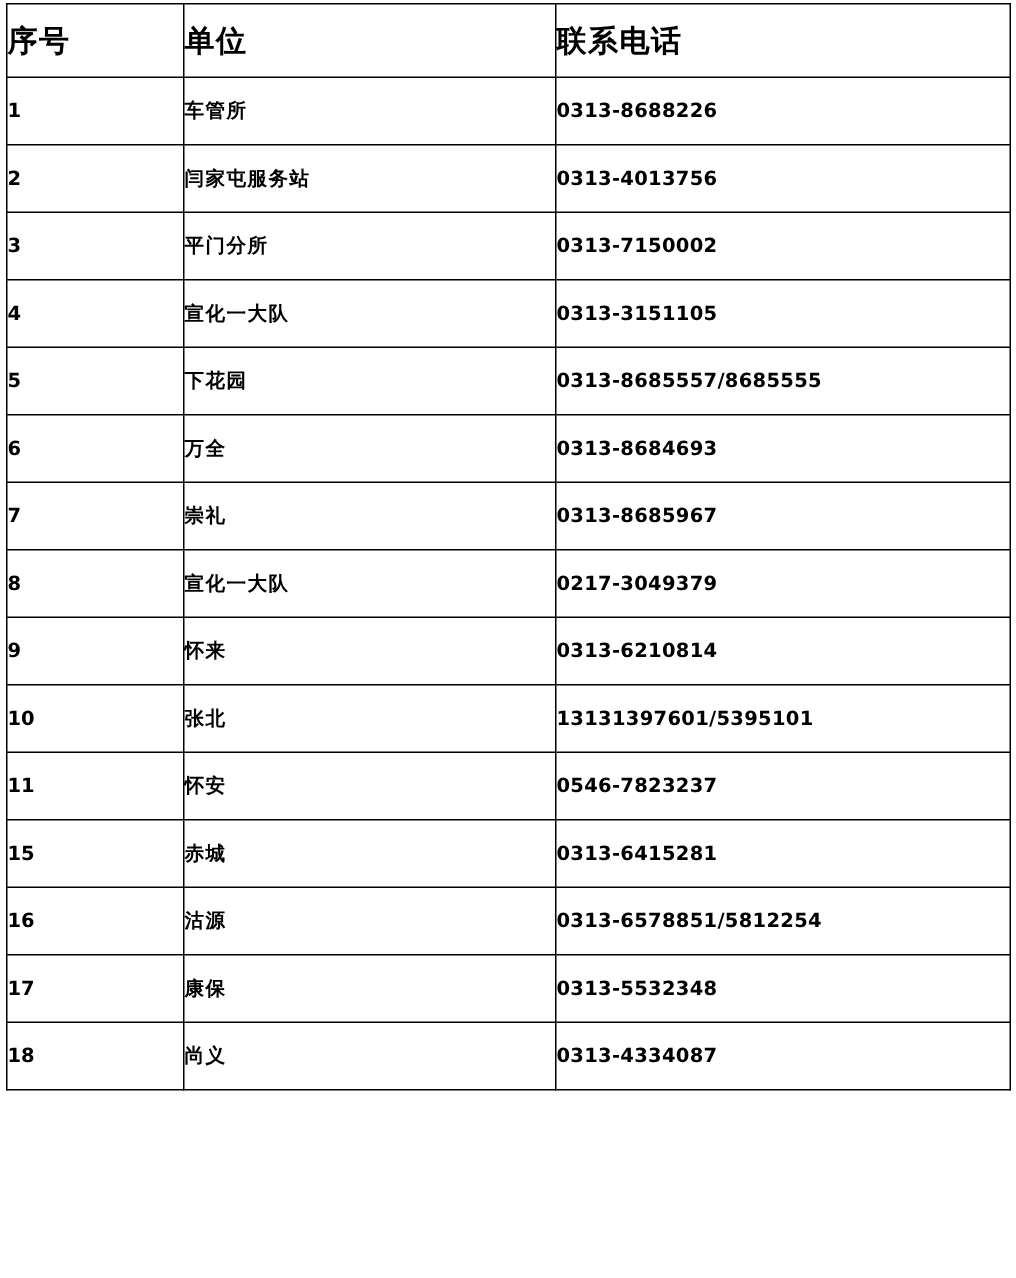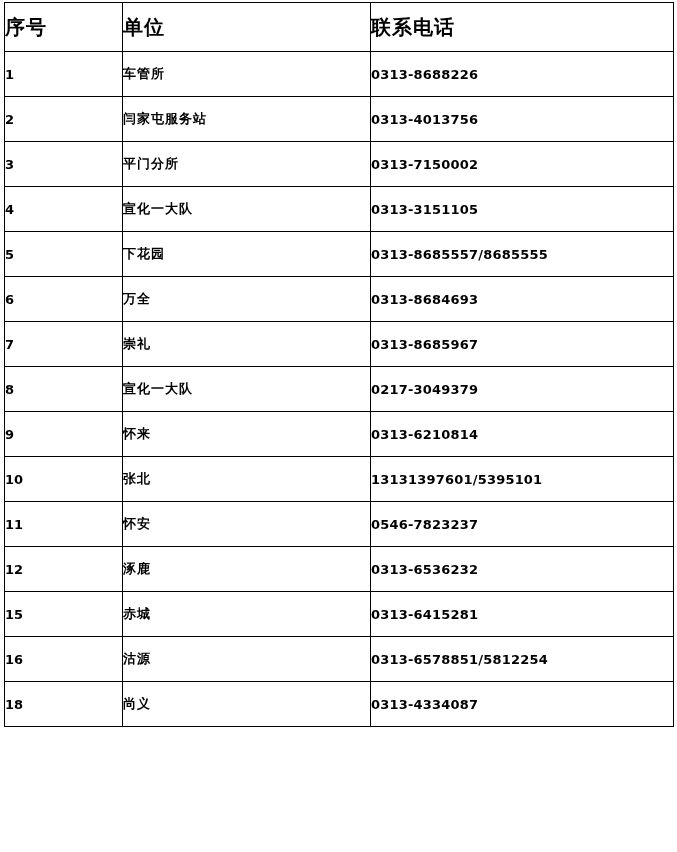--- a/index.html
+++ b/index.html
@@ -124,33 +124,33 @@
         <td class="col-no">10</td>
         <td class="col-unit">张北</td>
         <td class="col-phone">13131397601/5395101</td>
       </tr>
       <tr>
         <td class="col-no">11</td>
         <td class="col-unit">怀安</td>
         <td class="col-phone">0546-7823237</td>
       </tr>
       <tr>
-        <td class="col-no">12</td>
-        <td class="col-unit">涿鹿</td>
-        <td class="col-phone">0313-6536232</td>
-      </tr>
-      <tr>
         <td class="col-no">15</td>
         <td class="col-unit">赤城</td>
         <td class="col-phone">0313-6415281</td>
       </tr>
       <tr>
         <td class="col-no">16</td>
         <td class="col-unit">沽源</td>
         <td class="col-phone">0313-6578851/5812254</td>
+      </tr>
+      <tr>
+        <td class="col-no">17</td>
+        <td class="col-unit">康保</td>
+        <td class="col-phone">0313-5532348</td>
       </tr>
       <tr>
         <td class="col-no">18</td>
         <td class="col-unit">尚义</td>
         <td class="col-phone">0313-4334087</td>
       </tr>
     </tbody>
   </table>
 </div>
 

